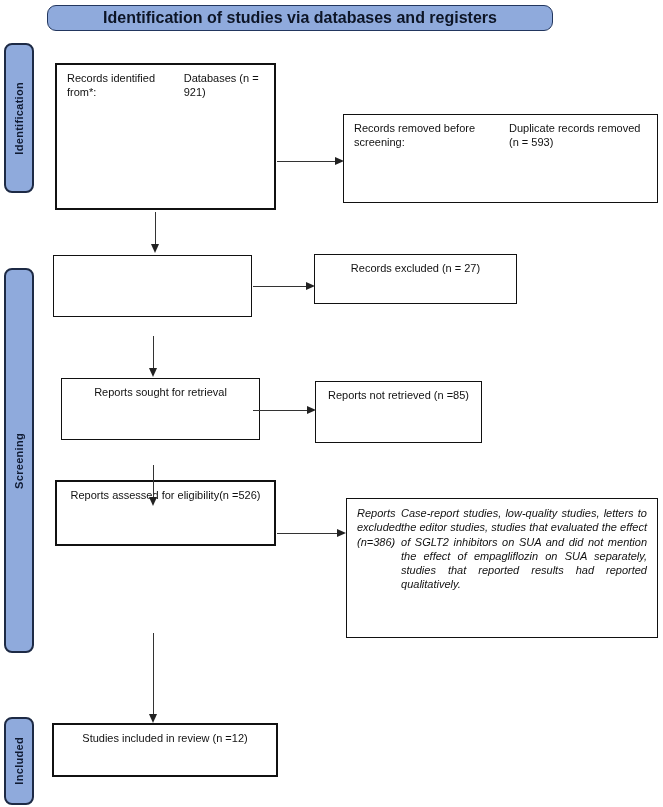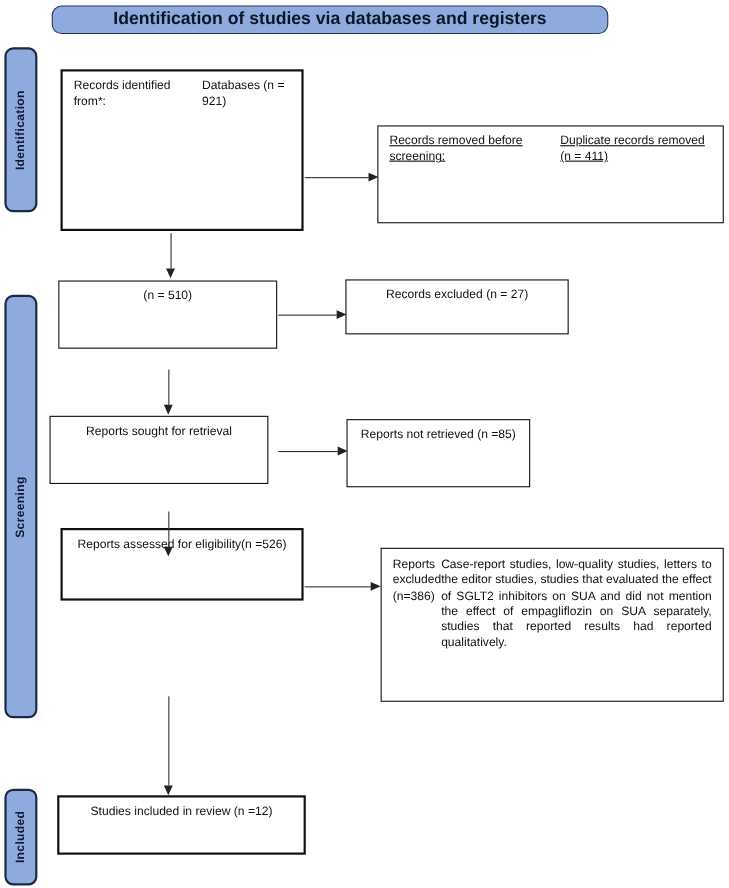--- a/index.html
+++ b/index.html
@@ -52,28 +52,28 @@
     background: #ffffff;
     border: 1.5px solid #111111;
     box-sizing: border-box;
     font-size: 11px; color: #111111;
     line-height: 1.3;
     display: flex; flex-direction: row; justify-content: center;
     padding: 6px 10px;
   }
   .fbox.thick { border-width: 2px; }
   .fbox .indent { padding-left: 20px; }
-  .fbox.top-align { justify-content: flex-start; }
+  .fbox.top-align { justify-content: flex-start; font-style: italic; }
   .fbox .justify { text-align: justify; }
 
   .box-identified    { left: 55px;  top: 63px;  width: 221px; height: 147px; }
-  .box-removed       { left: 343px; top: 114px; width: 315px; height: 89px; text-decoration: underline;  }
+  .box-removed       { left: 343px; top: 114px; width: 315px; height: 89px;  }
   .box-screened      { left: 53px;  top: 255px; width: 199px; height: 62px;  }
   .box-excluded1     { left: 314px; top: 254px; width: 203px; height: 50px;  }
-  .box-sought        { left: 45px;  top: 378px; width: 199px; height: 62px; gap: 18px;  }
+  .box-sought        { left: 61px;  top: 378px; width: 199px; height: 62px; gap: 18px;  }
   .box-not-retrieved { left: 315px; top: 381px; width: 167px; height: 62px;  }
   .box-assessed      { left: 55px;  top: 480px; width: 221px; height: 66px;  }
   .box-excluded2     { left: 346px; top: 498px; width: 312px; height: 140px; padding-top: 7px; }
   .box-included      { left: 52px;  top: 723px; width: 226px; height: 54px;  }
 
   
   .arrow-v {
     position: absolute;
     width: 1.4px;
     background: #333333;
@@ -127,25 +127,24 @@
   <div class="stage stage-included">
     <span>Included</span>
   </div>
 
   <div class="fbox thick box-identified">
     <div>Records identified from*:</div>
     <div class="indent">Databases (n = 921)</div>
   </div>
   <div class="fbox box-removed">
     <div>Records removed before screening:</div>
-    <div class="indent">Duplicate records removed (n = 411)</div>
+    <div class="indent">Duplicate records removed (n = 593)</div>
   </div>
 
   <div class="fbox box-screened">
-    <div>(n = 510)</div>
   </div>
   <div class="fbox box-excluded1">
     <div>Records excluded (n = 27)</div>
   </div>
 
   <div class="fbox box-sought">
     <div>Reports sought for retrieval</div>
   </div>
   <div class="fbox box-not-retrieved">
     <div>Reports not retrieved (n =85)</div>

